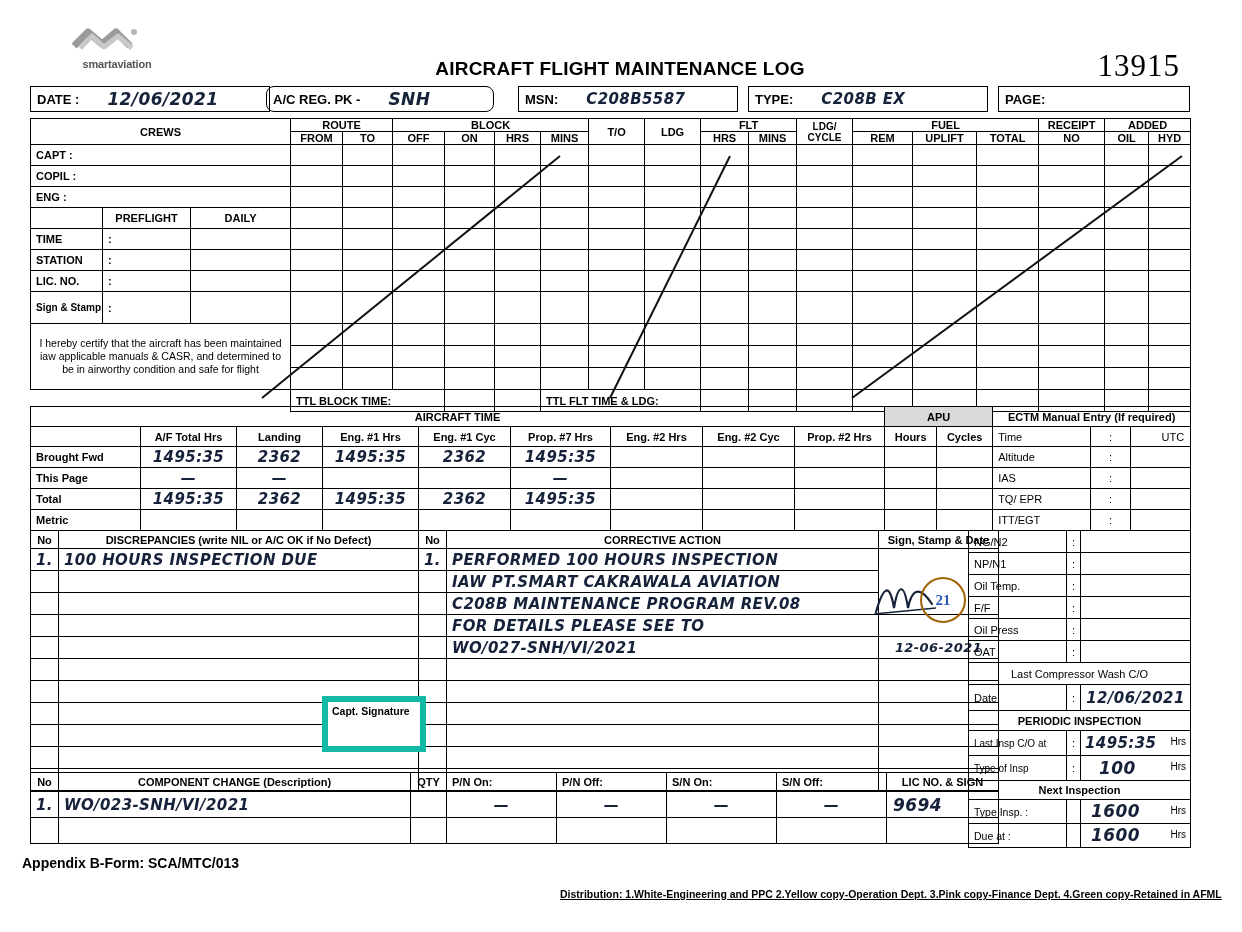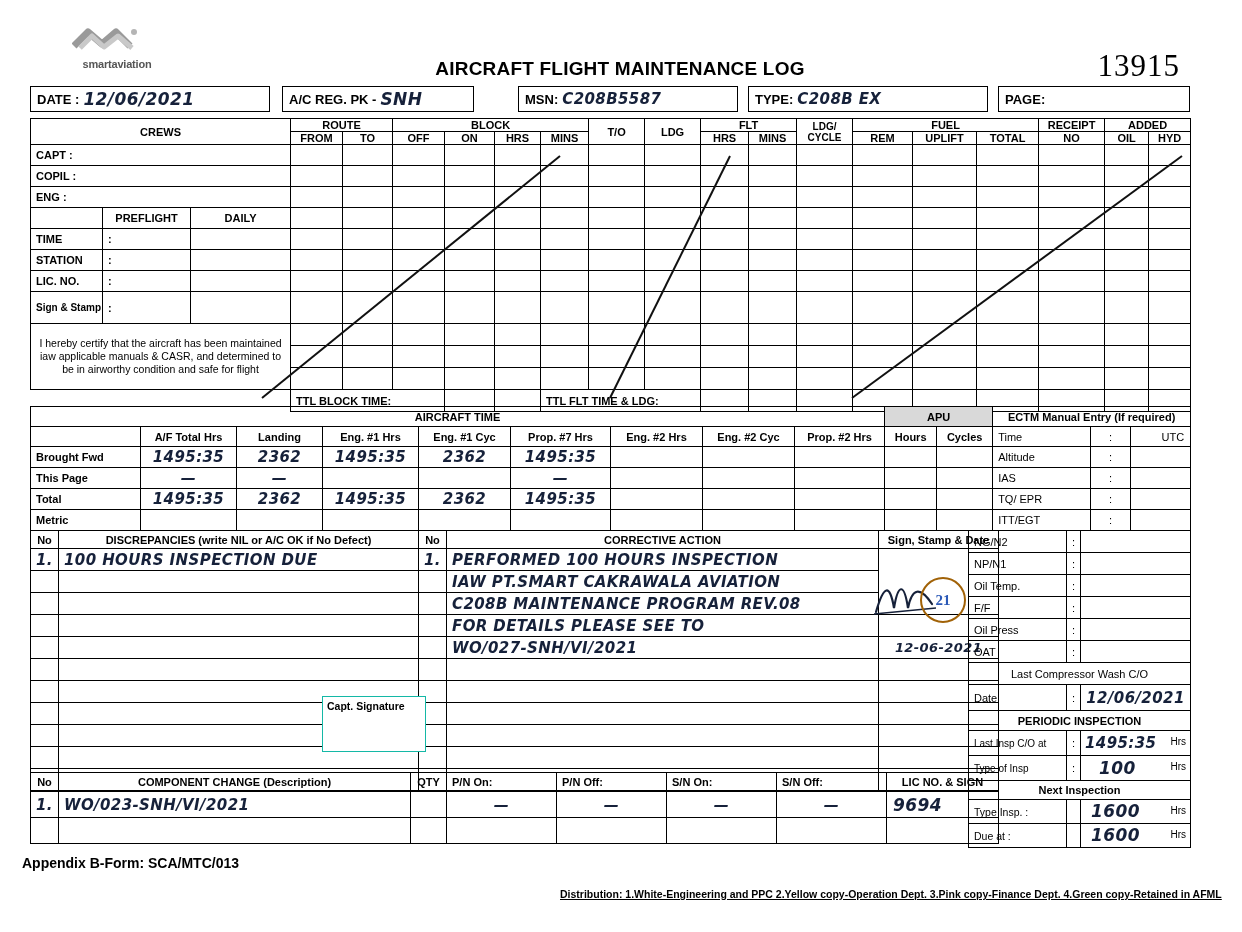--- a/index.html
+++ b/index.html
@@ -74,20 +74,21 @@
     position: absolute;
     border: 1.5px solid #000;
     height: 26px;
     font-size: 13px;
     font-weight: bold;
     display: flex;
     align-items: center;
     padding-left: 6px;
     box-sizing: border-box;
     white-space: nowrap;
+    gap: 24px;
   }
   .infobox .val {
     margin-left: 4px;
   }
   
   table {
     border-collapse: collapse;
     position: absolute;
     font-size: 11px;
     table-layout: fixed;
@@ -164,21 +165,21 @@
     <div class="brand">smartaviation</div>
   </div>
 
   <div class="doc-title">AIRCRAFT FLIGHT MAINTENANCE LOG</div>
   <div class="serial">13915</div>
 
   <div class="infobox" style="left:30px; top:86px; width:240px;">
     <span>DATE :</span>
     <span class="hw hw-lg val">12/06/2021</span>
   </div>
-  <div class="infobox" style="left:282px; top:86px; width:192px;">
+  <div class="infobox" style="left:266px; top:86px; width:228px;border-radius:8px;">
     <span>A/C REG. PK -</span>
     <span class="hw hw-lg val">SNH</span>
   </div>
   <div class="infobox" style="left:518px; top:86px; width:220px;">
     <span>MSN:</span>
     <span class="hw hw-md val">C208B5587</span>
   </div>
   <div class="infobox" style="left:748px; top:86px; width:240px;">
     <span>TYPE:</span>
     <span class="hw hw-md val">C208B EX</span>
@@ -700,21 +701,21 @@
     <tr style="height:22px">
       <td></td>
       <td></td>
       <td></td>
       <td></td>
       <td></td>
     </tr>
   </tbody>
     </table>
 
-  <div style="position:absolute; left:322px; top:696px; width:104px; height:56px; border:1px solid #14b8a6; background:#fff; font-size:10.5px; font-weight:bold; padding:3px 4px; box-sizing:border-box;">
+  <div style="position:absolute; left:322px; top:696px; width:104px; height:56px; border:6px solid #14b8a6; background:#fff; font-size:10.5px; font-weight:bold; padding:3px 4px; box-sizing:border-box;">
     <span>Capt. Signature</span>
   </div>
 
   <svg class="diag" style="left:872px; top:578px;" width="70" height="40">
     <path d="M4 34 C12 6, 18 6, 22 30 C26 6, 32 4, 36 30 C40 10, 48 8, 60 26" fill="none" stroke="#16213a" stroke-width="2.2" stroke-linecap="round"></path>
     <path d="M2 36 L64 30" fill="none" stroke="#16213a" stroke-width="1.6"></path>
   </svg>
   <div class="stamp" style="left:920px; top:577px;">21</div>
 
   <table style="left:968px; top:530px; width:222px;">

